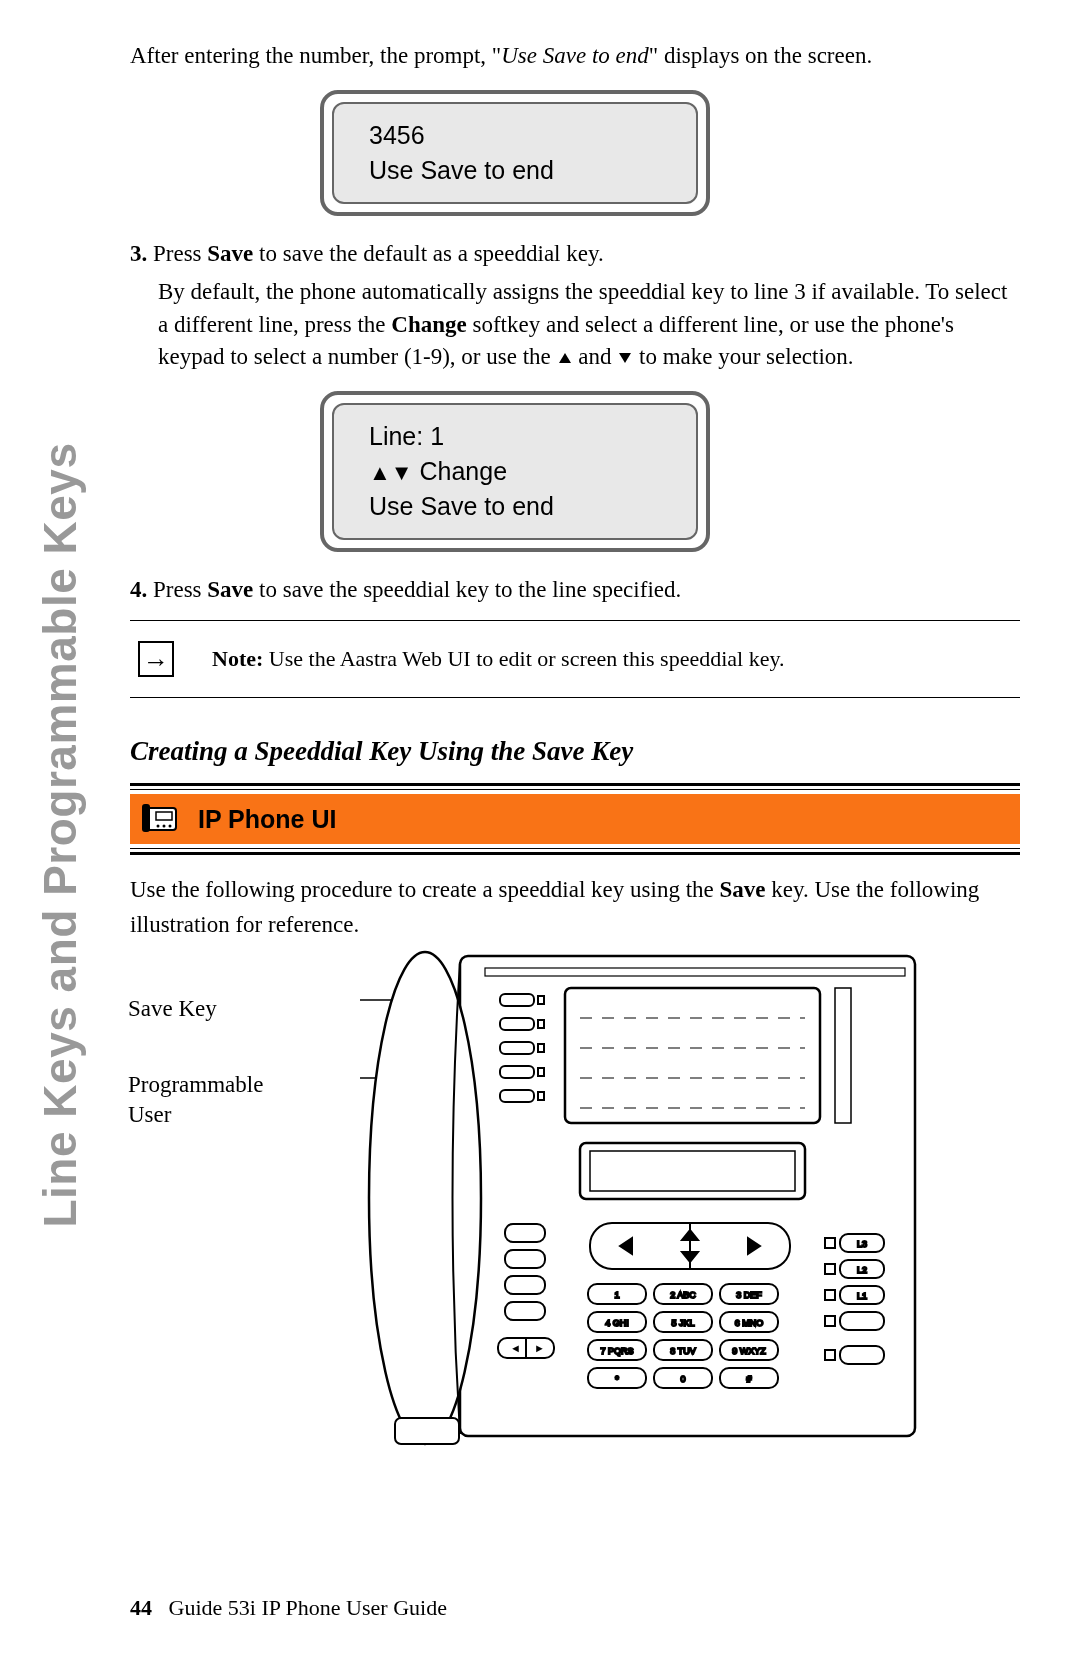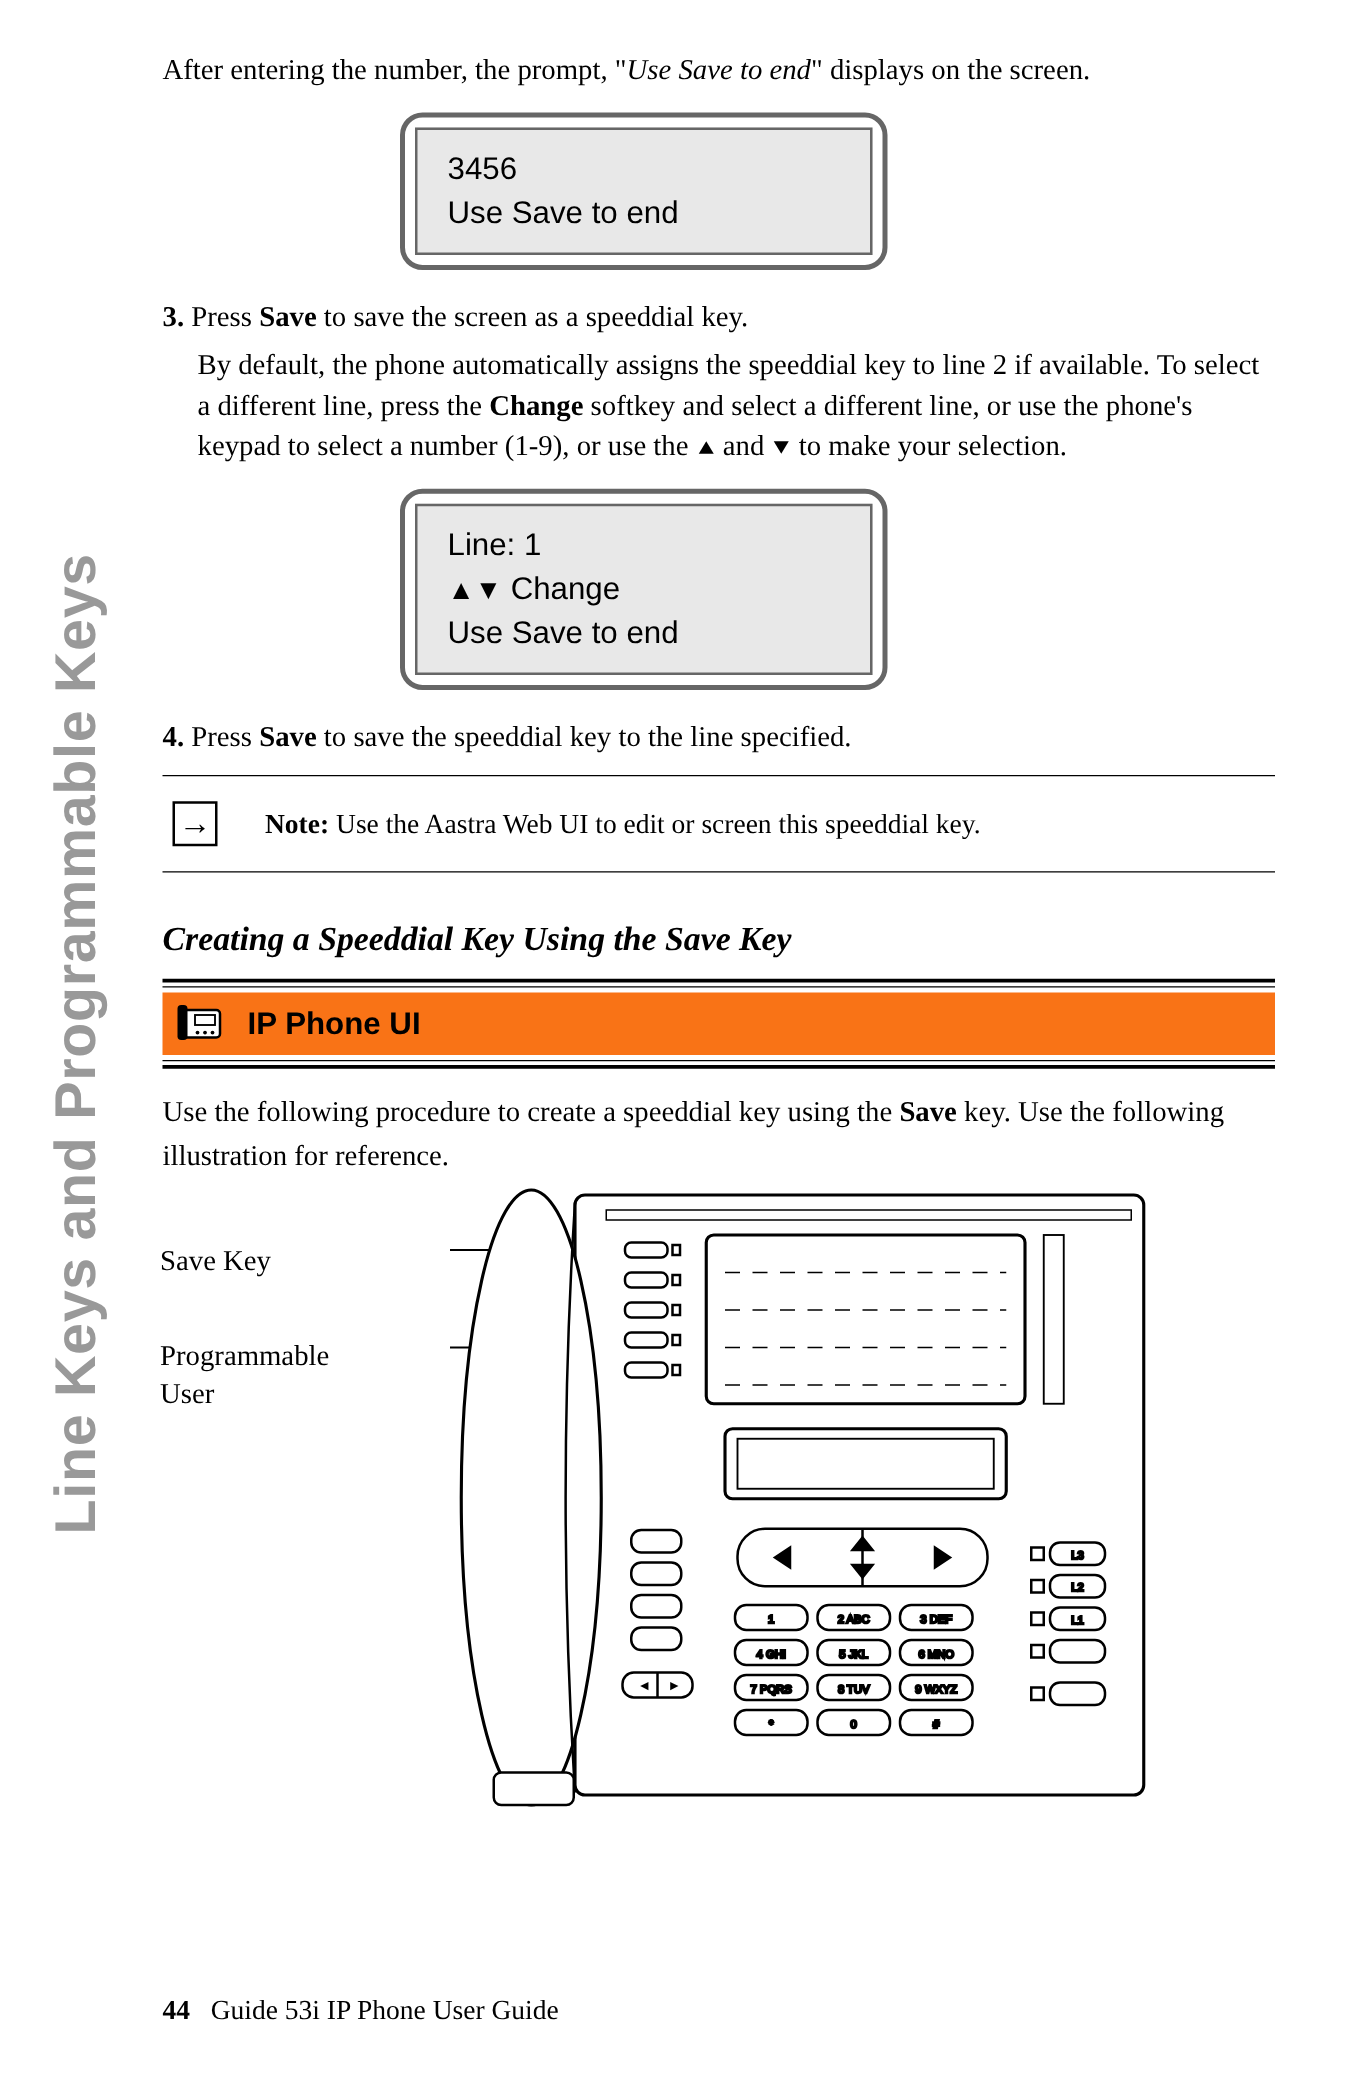--- a/index.html
+++ b/index.html
@@ -37,23 +37,23 @@
   .lcd {
     width: 390px;
     margin: 0 auto 22px 190px;
     border: 4px solid #666;
     border-radius: 18px;
     padding: 8px;
     background: #fff;
   }
   .lcd-inner {
     border: 2px solid #666;
-    border-radius: 0;
+    border-radius: 12px;
     background: #e8e8e8;
-    padding: 14px 24px;
+    padding: 14px 35px;
     font-family: Arial, Helvetica, sans-serif;
     font-size: 25px;
     line-height: 1.4;
   }
   .lcd-inner .tri { font-size: 22px; }
   .step { padding-left: 28px; text-indent: -28px; line-height: 1.4; margin-bottom: 6px; }
   .step-body { padding-left: 28px; line-height: 1.4; }
   .inline-tri {
     display: inline-block;
     width: 16px;
@@ -129,24 +129,24 @@
   </p>
 
   <div class="lcd">
     <div class="lcd-inner">
       <div>3456</div>
       <div>Use Save to end</div>
     </div>
   </div>
 
   <p class="step">
-    <b>3.</b> <span>Press </span><b>Save</b><span> to save the screen as a speeddial key.</span>
+    <b>3.</b> <span>Press </span><b>Save</b><span> to save the default as a speeddial key.</span>
   </p>
   <p class="step-body">
-    <span>By default, the phone automatically assigns the speeddial key to line 2 if available. To select a different line, press the </span><b>Change</b><span> softkey and select a different line, or use the phone's keypad to select a number (1-9), or use the </span>
+    <span>By default, the phone automatically assigns the speeddial key to line 3 if available. To select a different line, press the </span><b>Change</b><span> softkey and select a different line, or use the phone's keypad to select a number (1-9), or use the </span>
     <svg class="inline-tri" width="16" height="14" viewBox="0 0 16 14">
         <polygon points="8,2 14,12 2,12" fill="#000"></polygon>
       </svg>
     <span> and </span>
     <svg class="inline-tri" width="16" height="14" viewBox="0 0 16 14">
         <polygon points="2,2 14,2 8,12" fill="#000"></polygon>
       </svg>
     <span> to make your selection.</span>
   </p>
 

